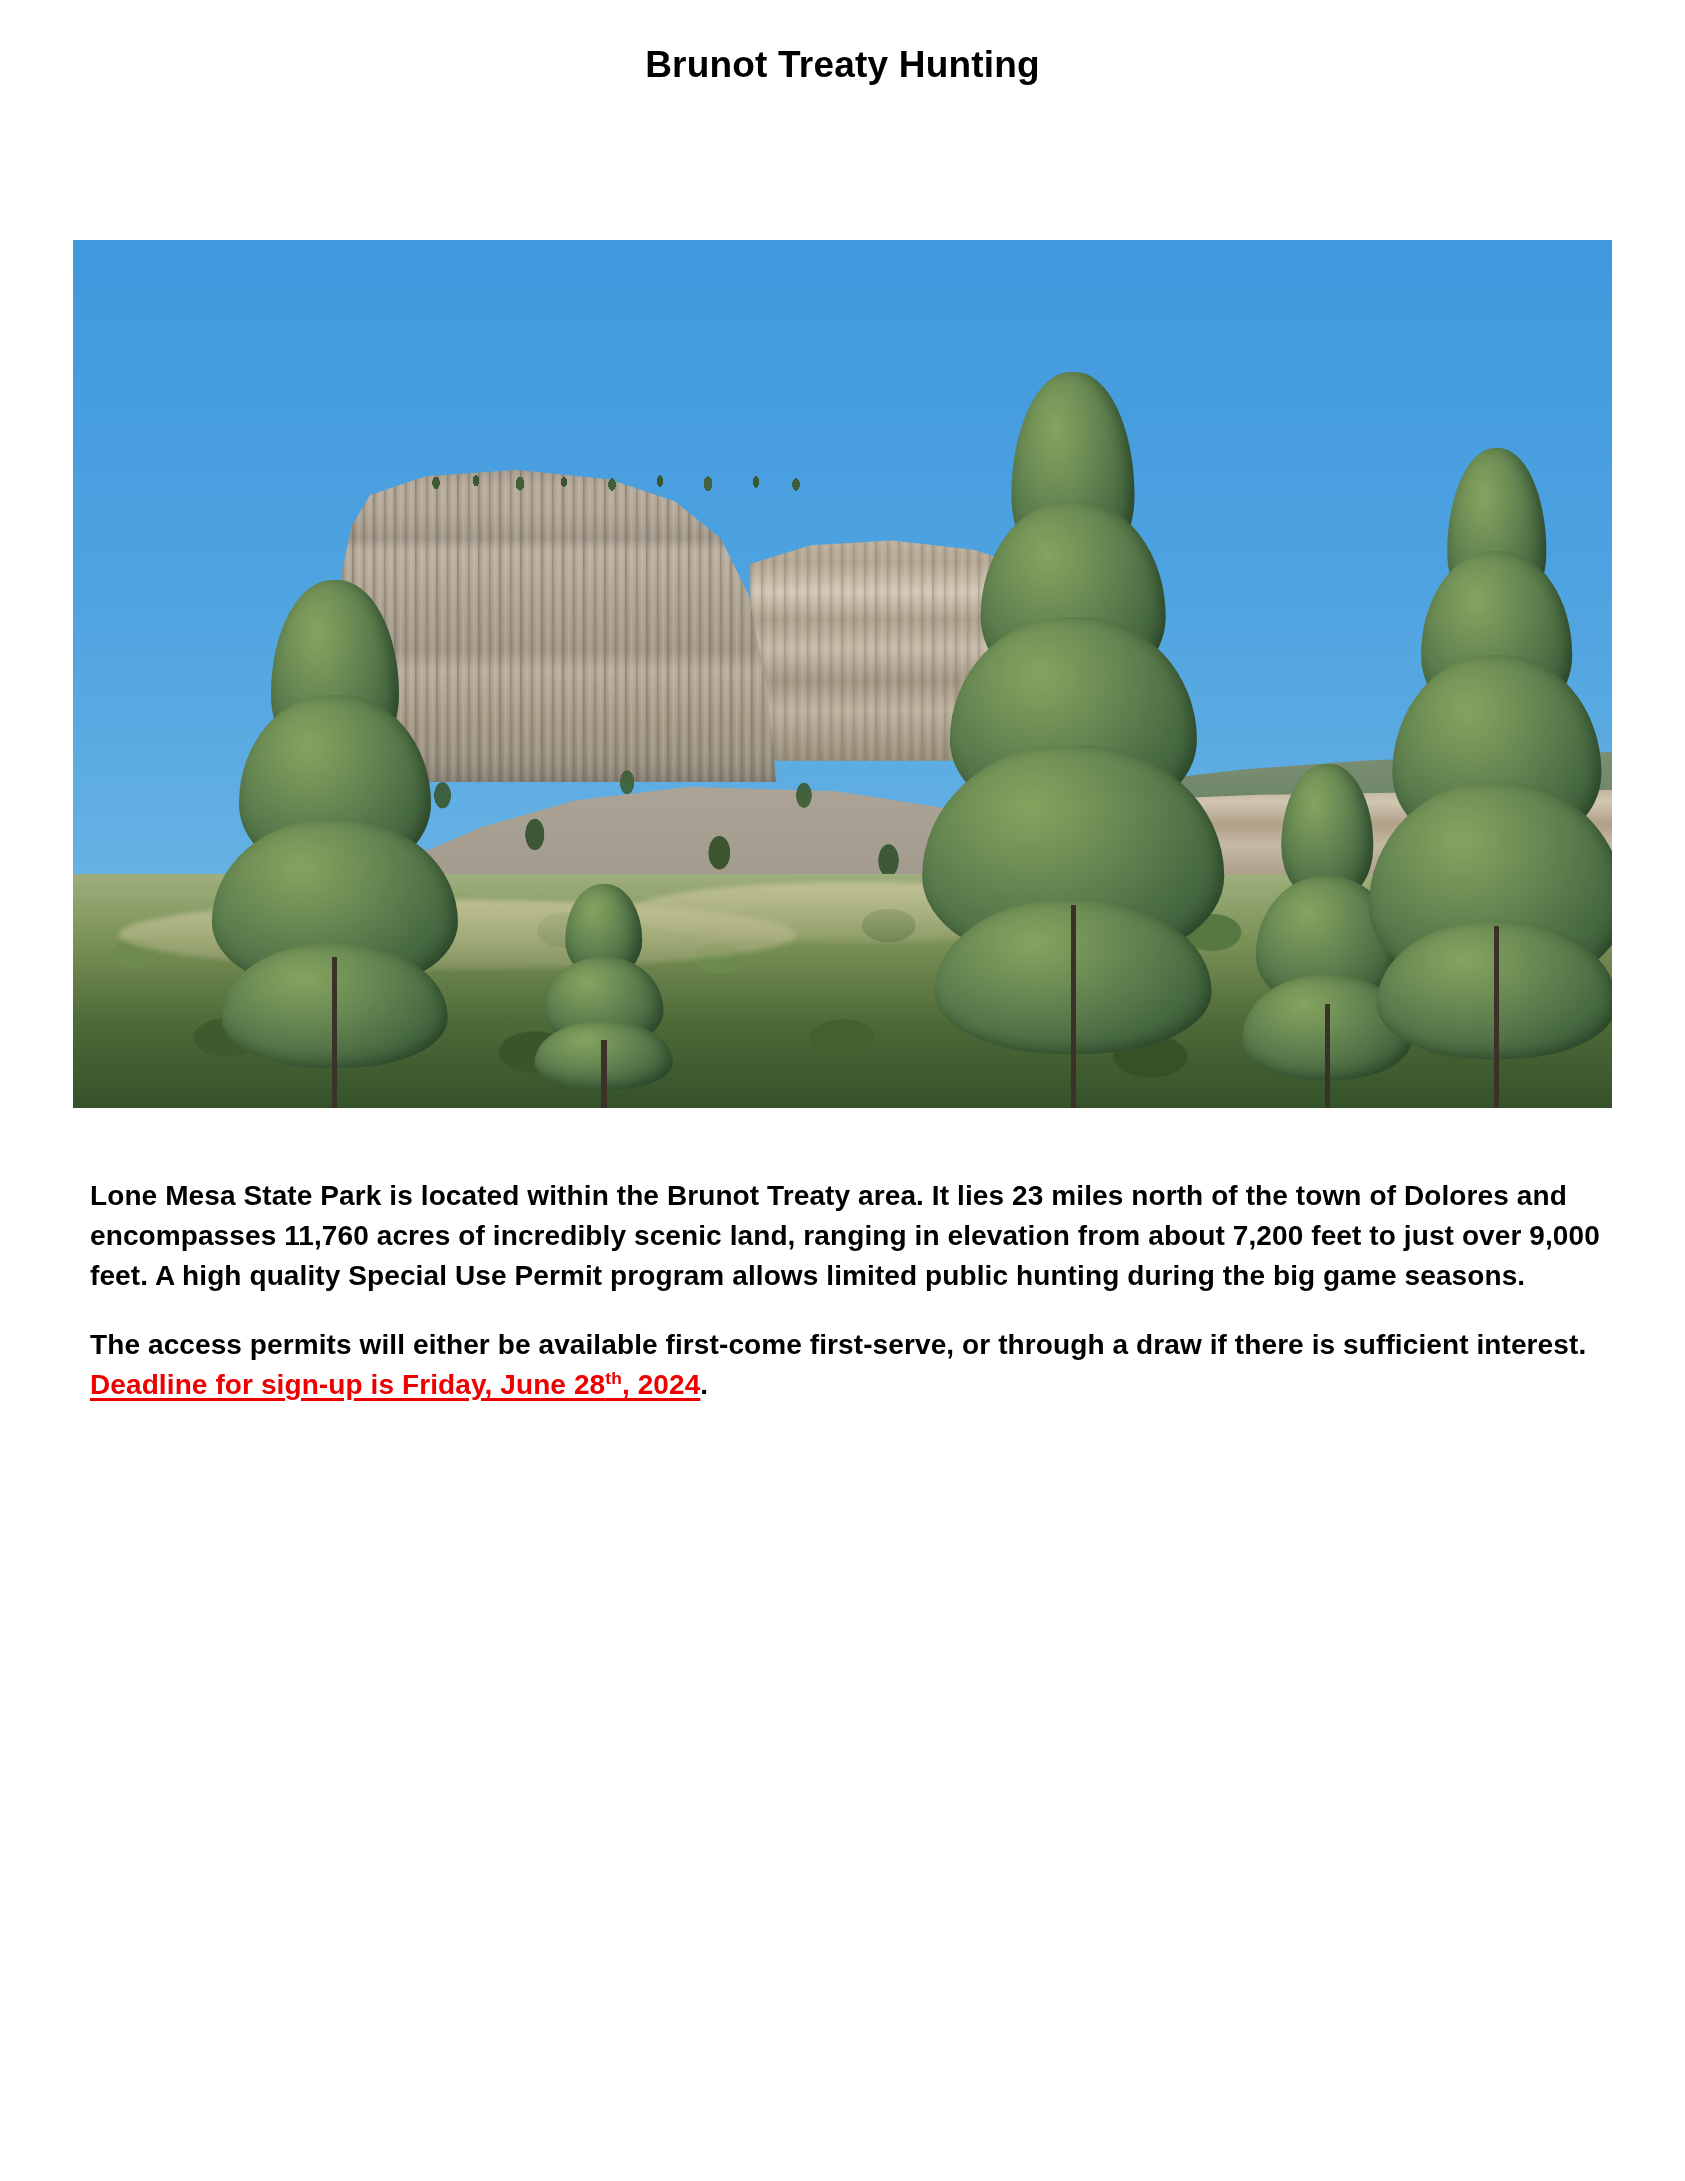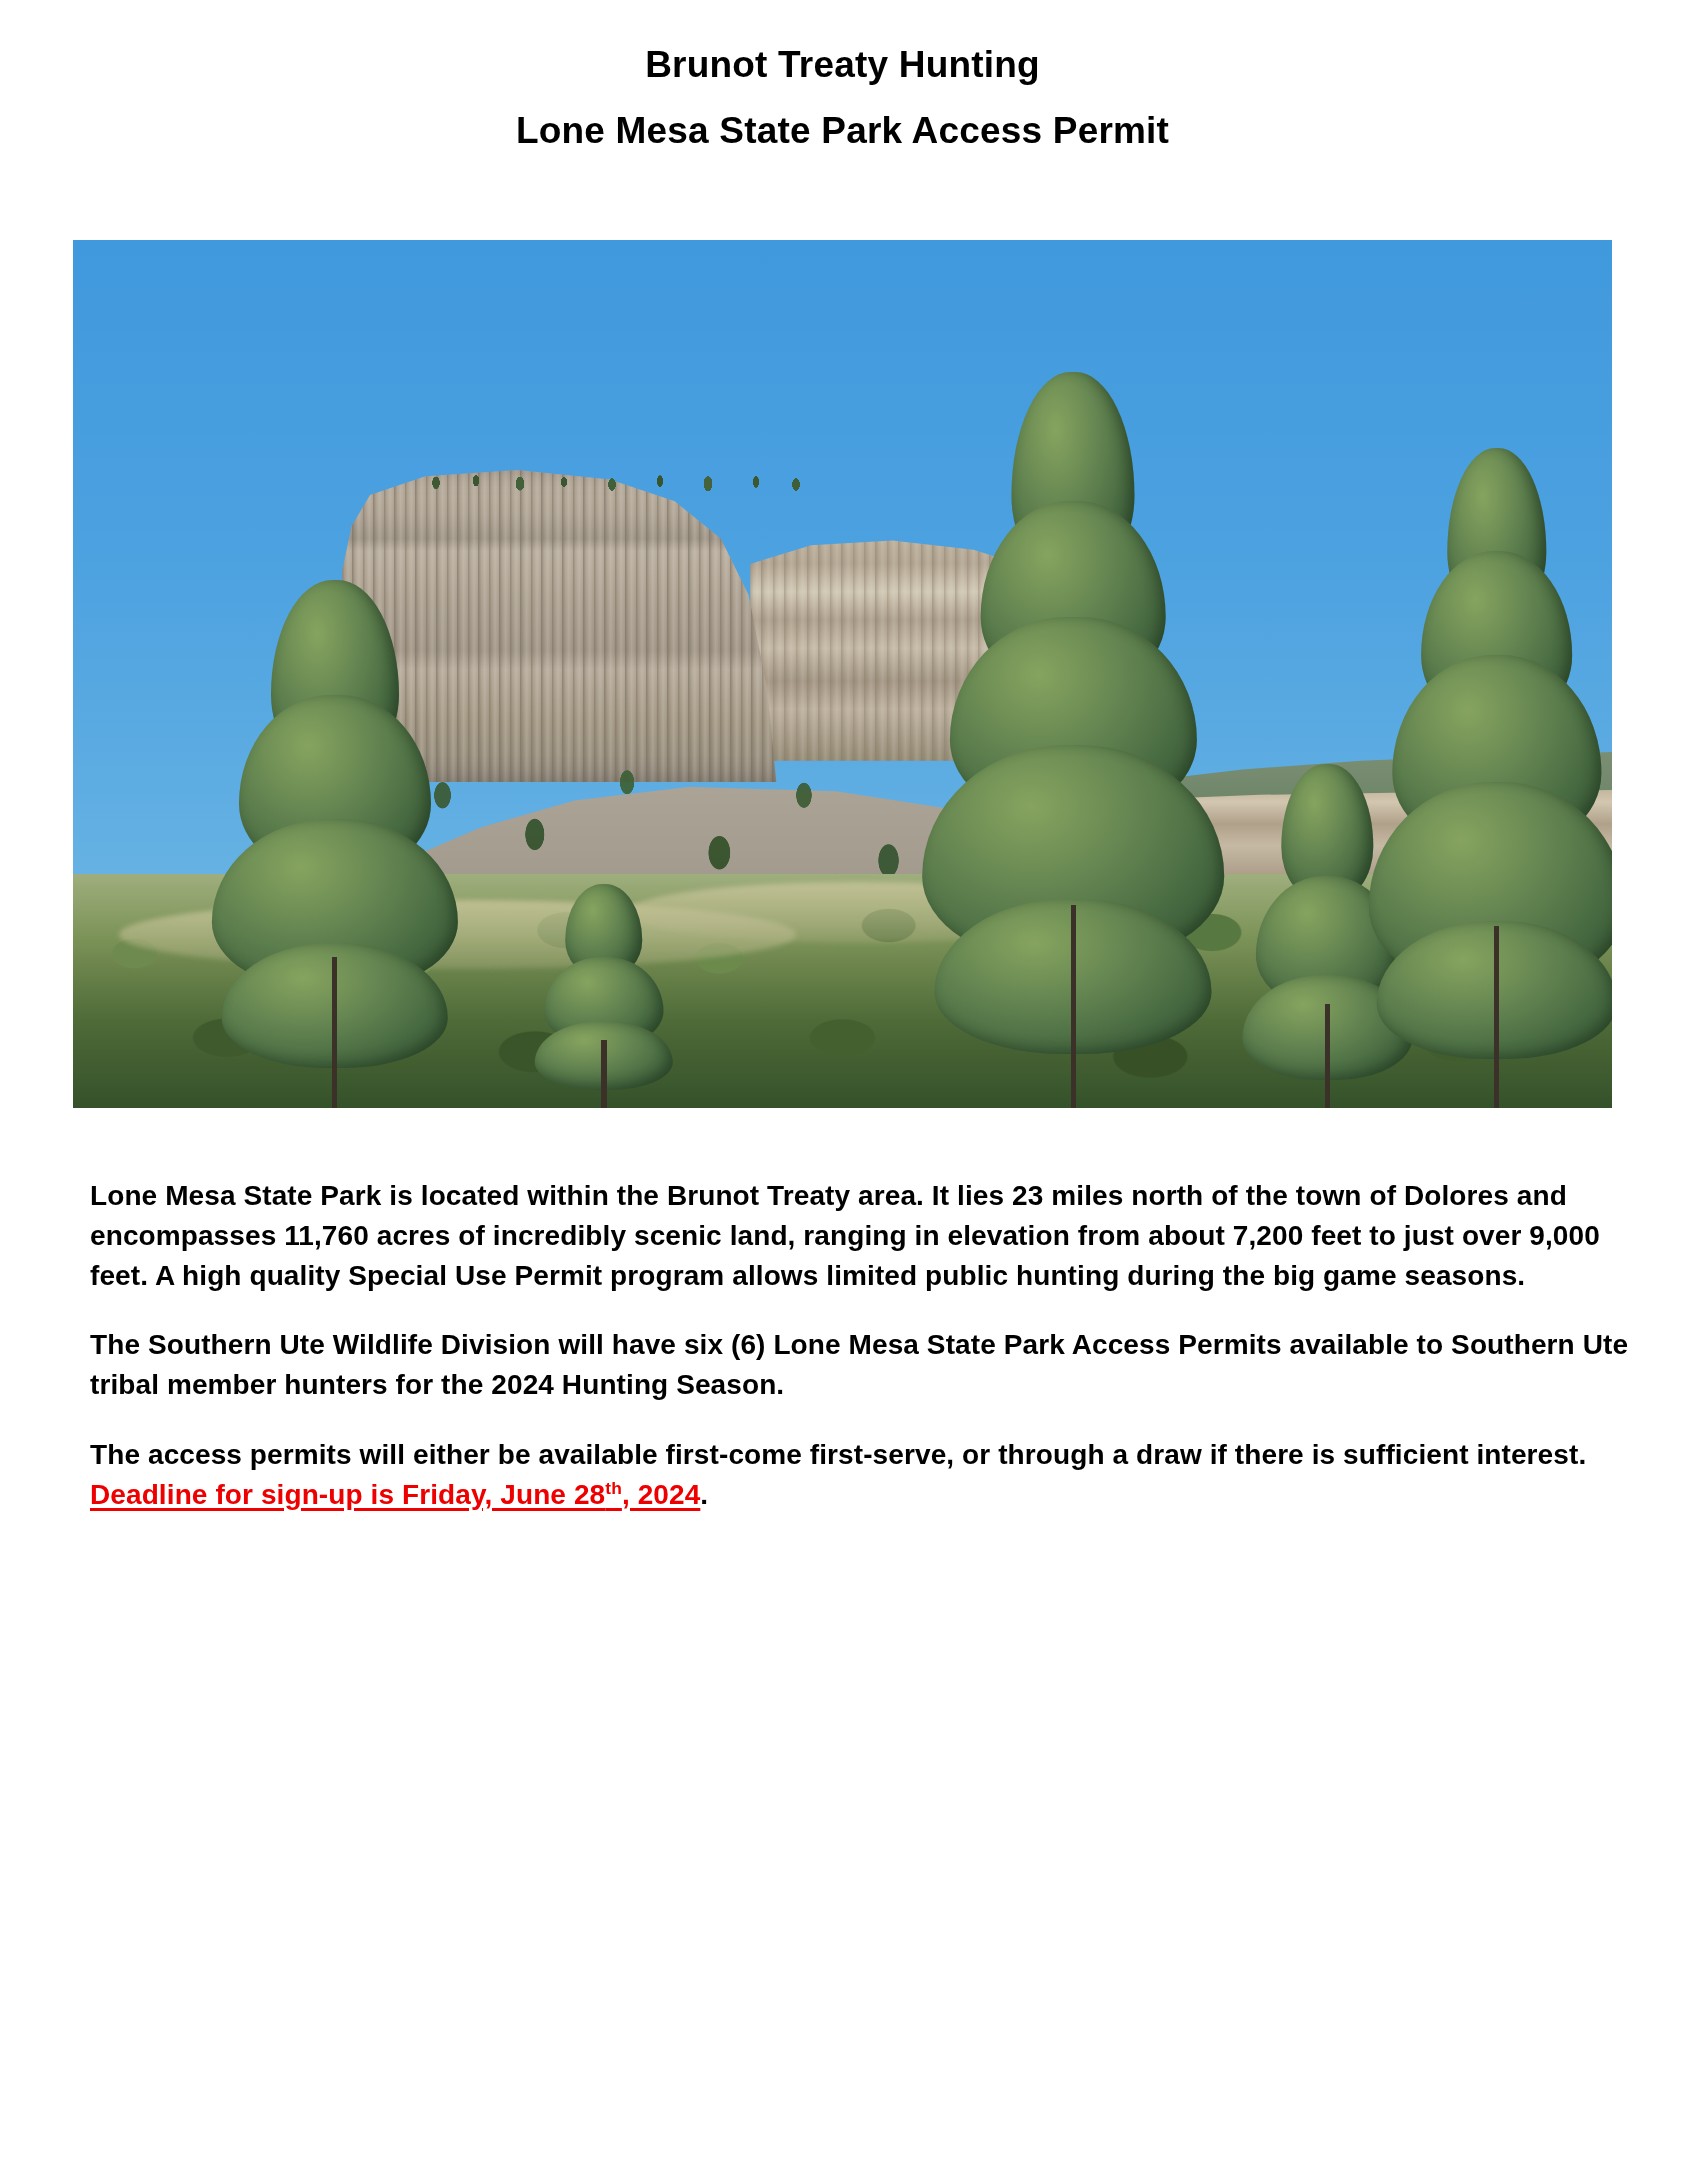--- a/index.html
+++ b/index.html
@@ -307,21 +307,20 @@
   }
   .period-black { color: #000; }
 </style>
 </head>
 <body>
 
 <div class="page">
 
   <div class="title-block">
     <h1 class="title-line-1">Brunot Treaty Hunting</h1>
-    <h2 class="title-line-2">Lone Mesa State Park Access Permit</h2>
   </div>
 
   <div class="photo-wrap">
     <div class="photo">
 
       <div class="sky"></div>
 
       <div class="far-ridge"></div>
       <div class="far-cliffband"></div>
       <div class="far-talus"></div>
@@ -386,21 +385,20 @@
         <div class="trunk"></div>
       </div>
 
     </div>
   </div>
 
   <div class="body-copy">
 
     <p class="para">Lone Mesa State Park is located within the Brunot Treaty area. It lies 23 miles north of the town of Dolores and encompasses 11,760 acres of incredibly scenic land, ranging in elevation from about 7,200 feet to just over 9,000 feet. A high quality Special Use Permit program allows limited public hunting during the big game seasons.</p>
 
-    <p class="para">The Southern Ute Wildlife Division will have six (6) Lone Mesa State Park Access Permits available to Southern Ute tribal member hunters for the 2024 Hunting Season.</p>
 
 
     <p class="para"><span>The access permits will either be available first-come first-serve, or through a draw if there is sufficient interest. </span><span class="deadline"><span>Deadline for sign-up is Friday, June 28</span><sup>th</sup><span>, 2024</span></span><span class="period-black">.</span></p>
 
 
   </div>
 
 </div>
 
 

